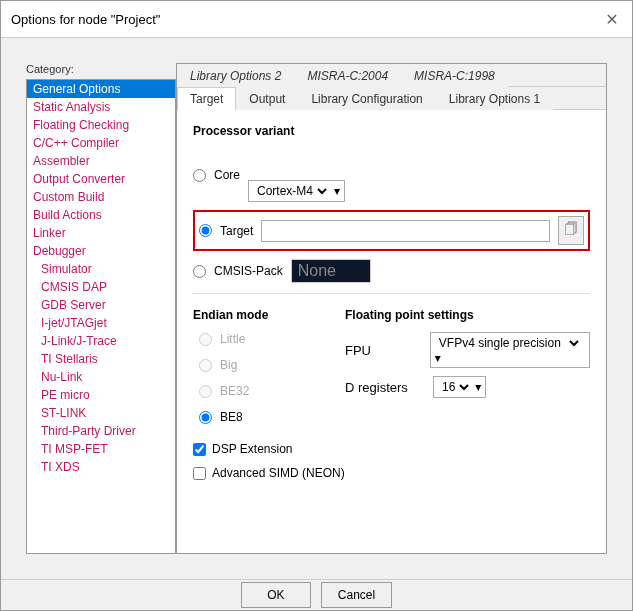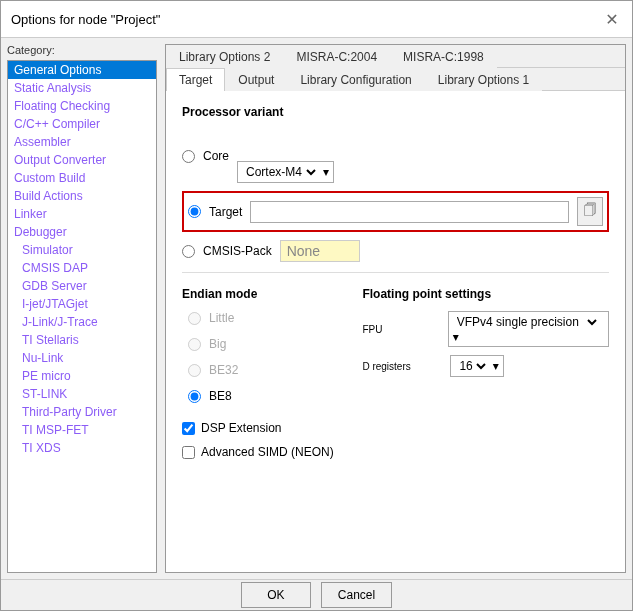--- a/index.html
+++ b/index.html
@@ -41,22 +41,21 @@
       display: flex;
       align-items: center;
       justify-content: center;
       border: none;
       background: none;
     }
     .dialog-body {
       display: flex;
       flex: 1;
       overflow: hidden;
-      padding: 6px;
-      gap: 8px;
+      padding: 25px;
     }
     .sidebar {
       width: 150px;
       flex-shrink: 0;
       display: flex;
       flex-direction: column;
     }
     .category-label {
       font-size: 11px;
       color: #333;
@@ -64,41 +63,41 @@
     }
     .sidebar-list {
       border: 1px solid #999;
       background: #fff;
       flex: 1;
       overflow-y: auto;
     }
     .sidebar-item {
       padding: 2px 6px;
       cursor: pointer;
-      color: #8b5cf6;
+      color: #be185d;
       font-size: 12px;
       white-space: nowrap;
     }
     .sidebar-item.selected { background: #0078d7; color: #fff; }
     .sidebar-item.sub { padding-left: 14px; }
     .main-panel {
       flex: 1;
       background: #fff;
       border: 1px solid #999;
       display: flex;
       flex-direction: column;
       overflow: hidden;
     }
     
     .tab-row {
       display: flex;
       border-bottom: 1px solid #ccc;
       background: #f0f0f0;
     }
-    .tab-row.top { border-top: none; }
+    .tab-row.top { border-top: none; font-style: italic; }
     .tab {
       padding: 4px 12px;
       border: 1px solid transparent;
       border-bottom: none;
       cursor: pointer;
       font-size: 12px;
       color: #333;
       background: #f0f0f0;
       margin-bottom: -1px;
     }
@@ -174,25 +173,25 @@
       display: flex;
       align-items: center;
       justify-content: center;
     }
     .cmsis-row {
       display: flex;
       align-items: center;
       gap: 8px;
     }
     .cmsis-value {
-      font-size: 14px;
+      font-size: 16px;
       color: #888;
       padding: 2px 6px;
       border: 1px solid #ccc;
-      background: #fef9c3;
+      background: #0f172a;
       min-width: 80px;
     }
     .two-col {
       display: flex;
       gap: 16px;
       margin-top: 14px;
     }
     .col-left { flex: 1; }
     .col-right { flex: 1.5; }
     .endian-options {
@@ -206,21 +205,21 @@
       margin-top: 6px;
     }
     .fp-row {
       display: flex;
       align-items: center;
       gap: 8px;
       margin-bottom: 8px;
     }
     .fp-label {
       width: 80px;
-      font-size: 10px;
+      font-size: 13px;
     }
     .fp-select {
       border: 1px solid #aaa;
       background: #fff;
       padding: 2px 4px;
       font-size: 12px;
     }
     .fp-select select {
       border: none;
       background: transparent;

